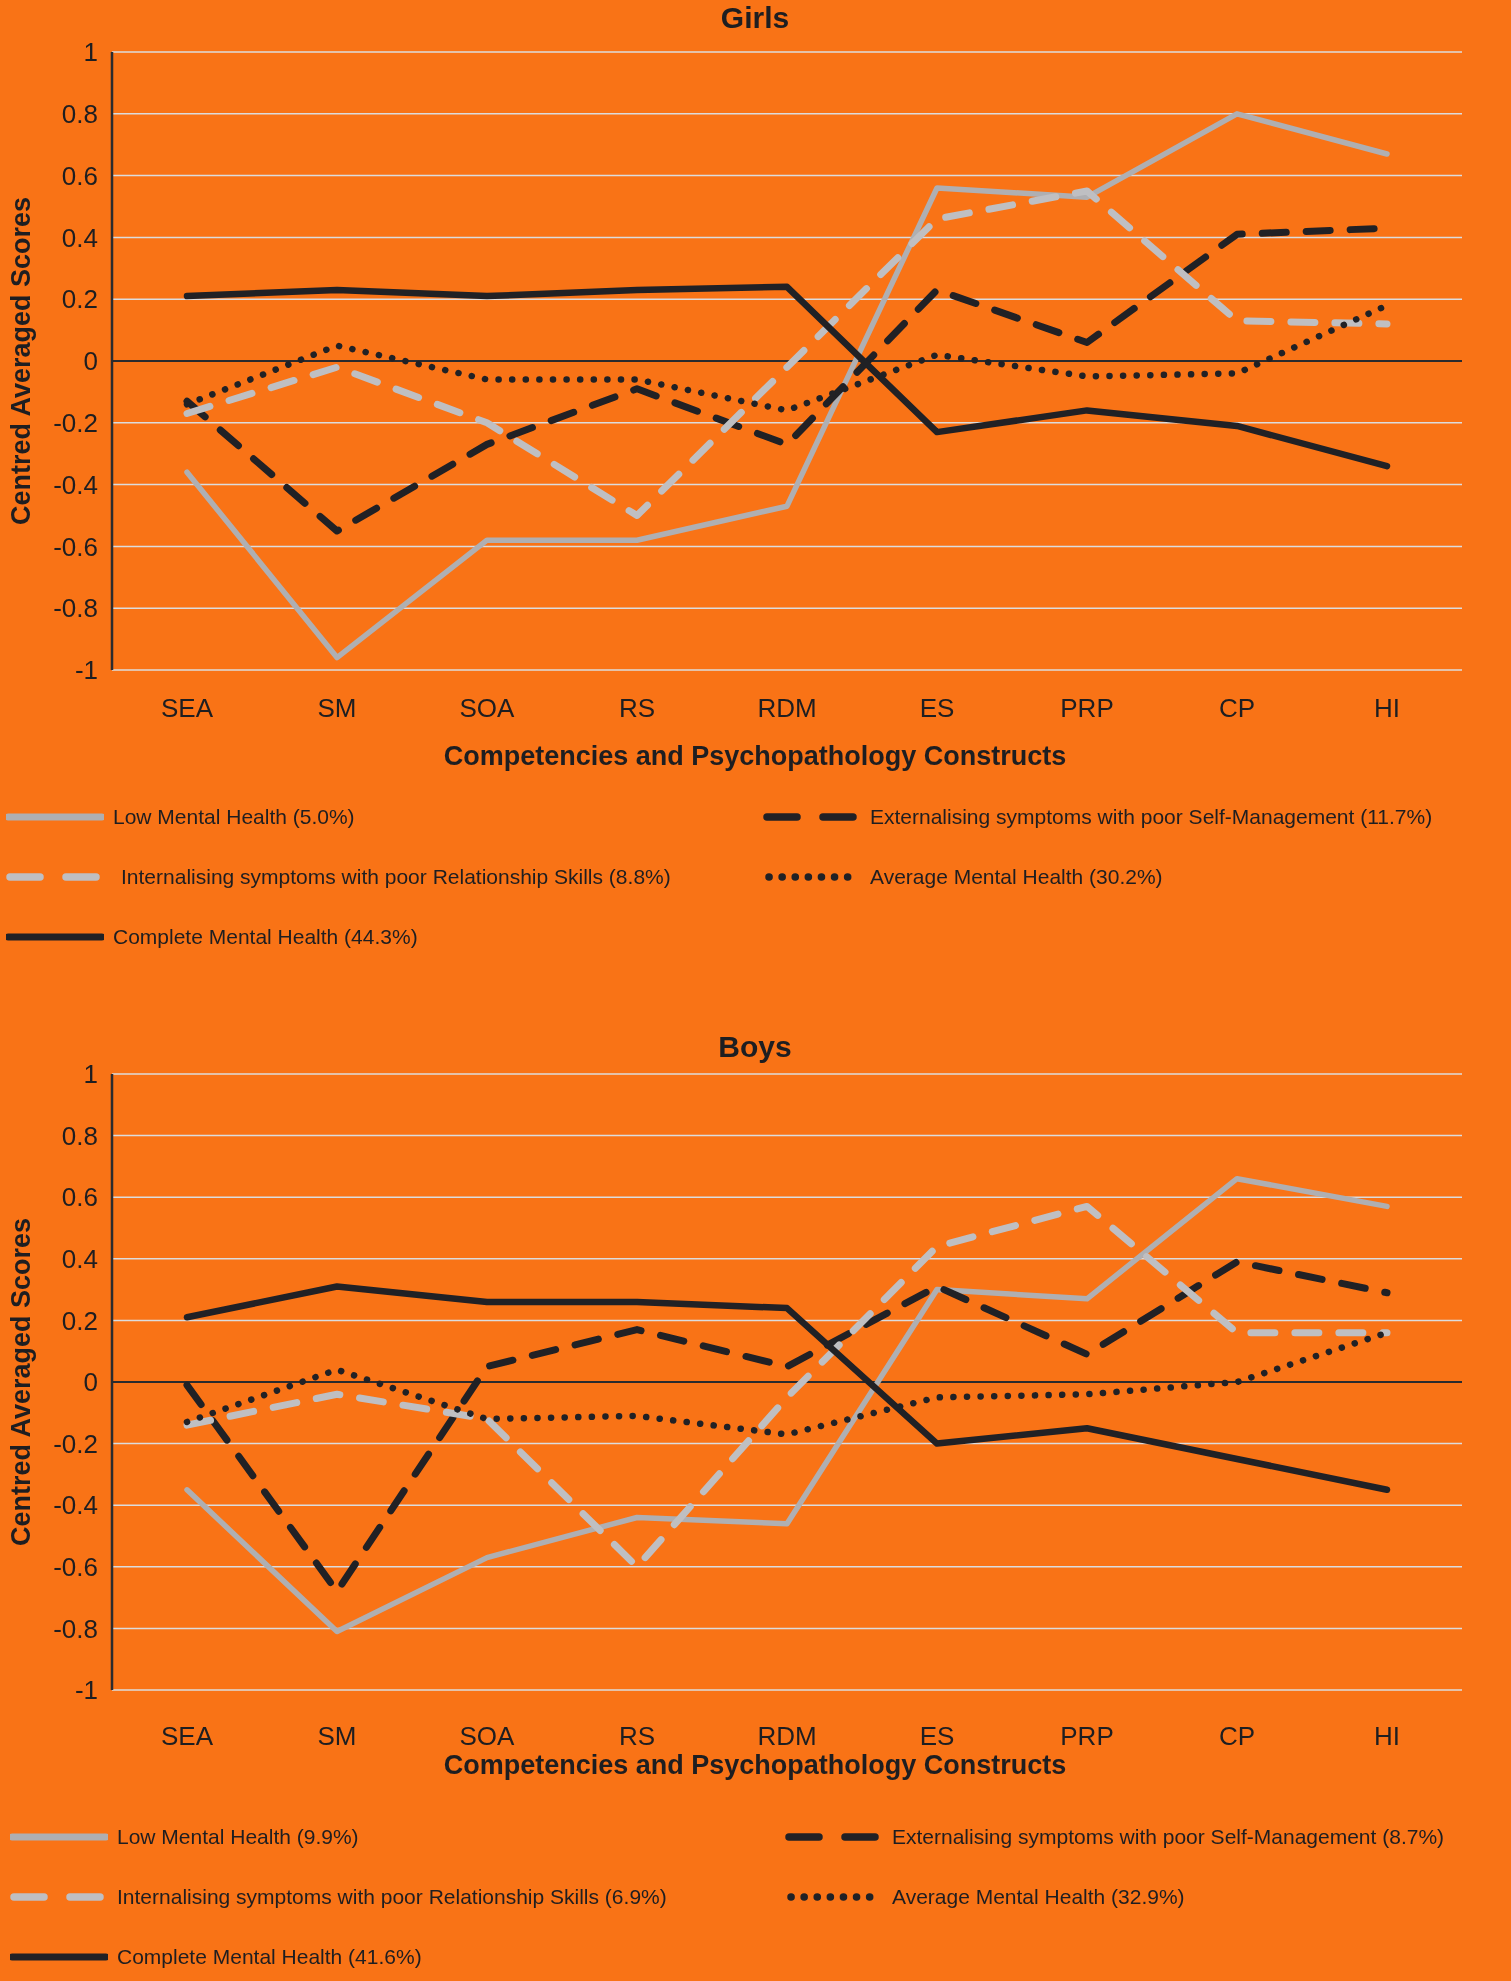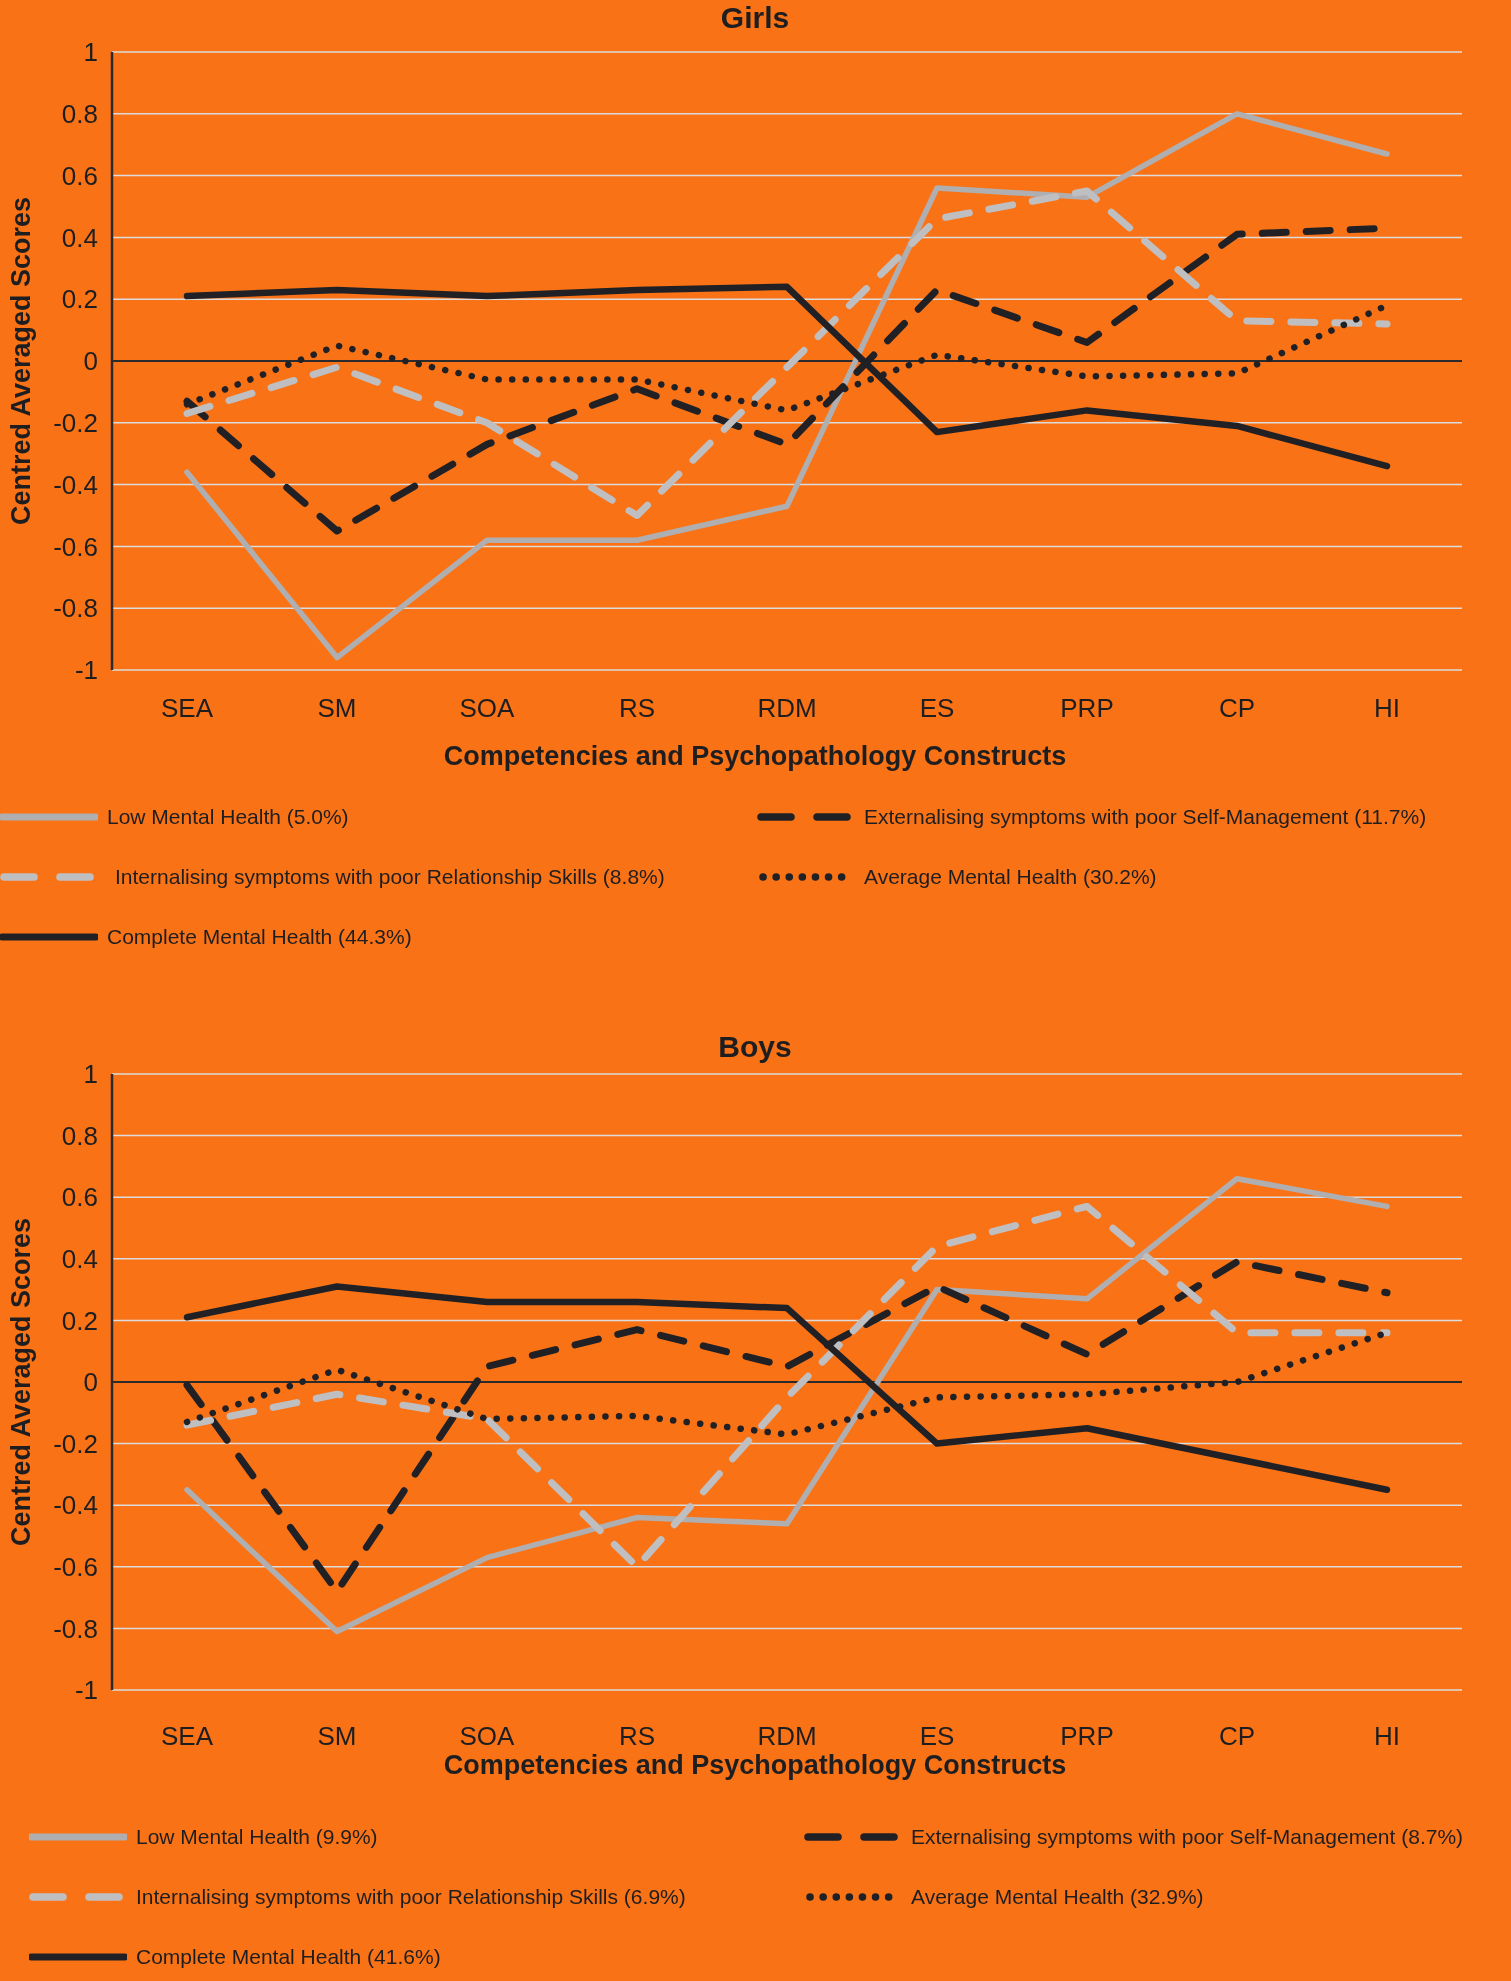--- a/index.html
+++ b/index.html
@@ -60,21 +60,21 @@
         <text x="337" y="717" text-anchor="middle" font-size="26">SM</text>
         <text x="487" y="717" text-anchor="middle" font-size="26">SOA</text>
         <text x="637" y="717" text-anchor="middle" font-size="26">RS</text>
         <text x="787" y="717" text-anchor="middle" font-size="26">RDM</text>
         <text x="937" y="717" text-anchor="middle" font-size="26">ES</text>
         <text x="1087" y="717" text-anchor="middle" font-size="26">PRP</text>
         <text x="1237" y="717" text-anchor="middle" font-size="26">CP</text>
         <text x="1387" y="717" text-anchor="middle" font-size="26">HI</text>
         <text x="755" y="765" text-anchor="middle" font-size="27" font-weight="bold">Competencies and Psychopathology Constructs</text>
       </svg>
-    <div class="legend" style="height: 185px; padding-top: 12px; padding-left: 0;">
+    <div class="legend" style="height: 185px; padding-top: 12px; padding-left: 6px;">
         <div class="legend-row">
           <div class="legend-item" style="width: 757px;">
             <svg width="98" height="14" class="sample">
               <line x1="2" y1="7" x2="96" y2="7" stroke="#afafb2" stroke-width="7" stroke-linecap="round"></line>
             </svg>
             <span class="label">Low Mental Health (5.0%)</span>
           </div>
           <div class="legend-item">
             <svg width="98" height="14" class="sample">
               <line x1="4" y1="7" x2="90" y2="7" stroke="#212125" stroke-width="7.5" stroke-linecap="round" stroke-dasharray="30 26"></line>
@@ -143,21 +143,21 @@
         <text x="337" y="785" text-anchor="middle" font-size="26">SM</text>
         <text x="487" y="785" text-anchor="middle" font-size="26">SOA</text>
         <text x="637" y="785" text-anchor="middle" font-size="26">RS</text>
         <text x="787" y="785" text-anchor="middle" font-size="26">RDM</text>
         <text x="937" y="785" text-anchor="middle" font-size="26">ES</text>
         <text x="1087" y="785" text-anchor="middle" font-size="26">PRP</text>
         <text x="1237" y="785" text-anchor="middle" font-size="26">CP</text>
         <text x="1387" y="785" text-anchor="middle" font-size="26">HI</text>
         <text x="755" y="814" text-anchor="middle" font-size="27" font-weight="bold">Competencies and Psychopathology Constructs</text>
       </svg>
-    <div class="legend" style="height: 181px; padding-top: 7px; padding-left: 29px;">
+    <div class="legend" style="height: 181px; padding-top: 7px; padding-left: 10px;">
         <div class="legend-row">
           <div class="legend-item" style="width: 775px;">
             <svg width="98" height="14" class="sample">
               <line x1="2" y1="7" x2="96" y2="7" stroke="#afafb2" stroke-width="7" stroke-linecap="round"></line>
             </svg>
             <span class="label">Low Mental Health (9.9%)</span>
           </div>
           <div class="legend-item">
             <svg width="98" height="14" class="sample">
               <line x1="4" y1="7" x2="90" y2="7" stroke="#212125" stroke-width="7.5" stroke-linecap="round" stroke-dasharray="30 26"></line>

